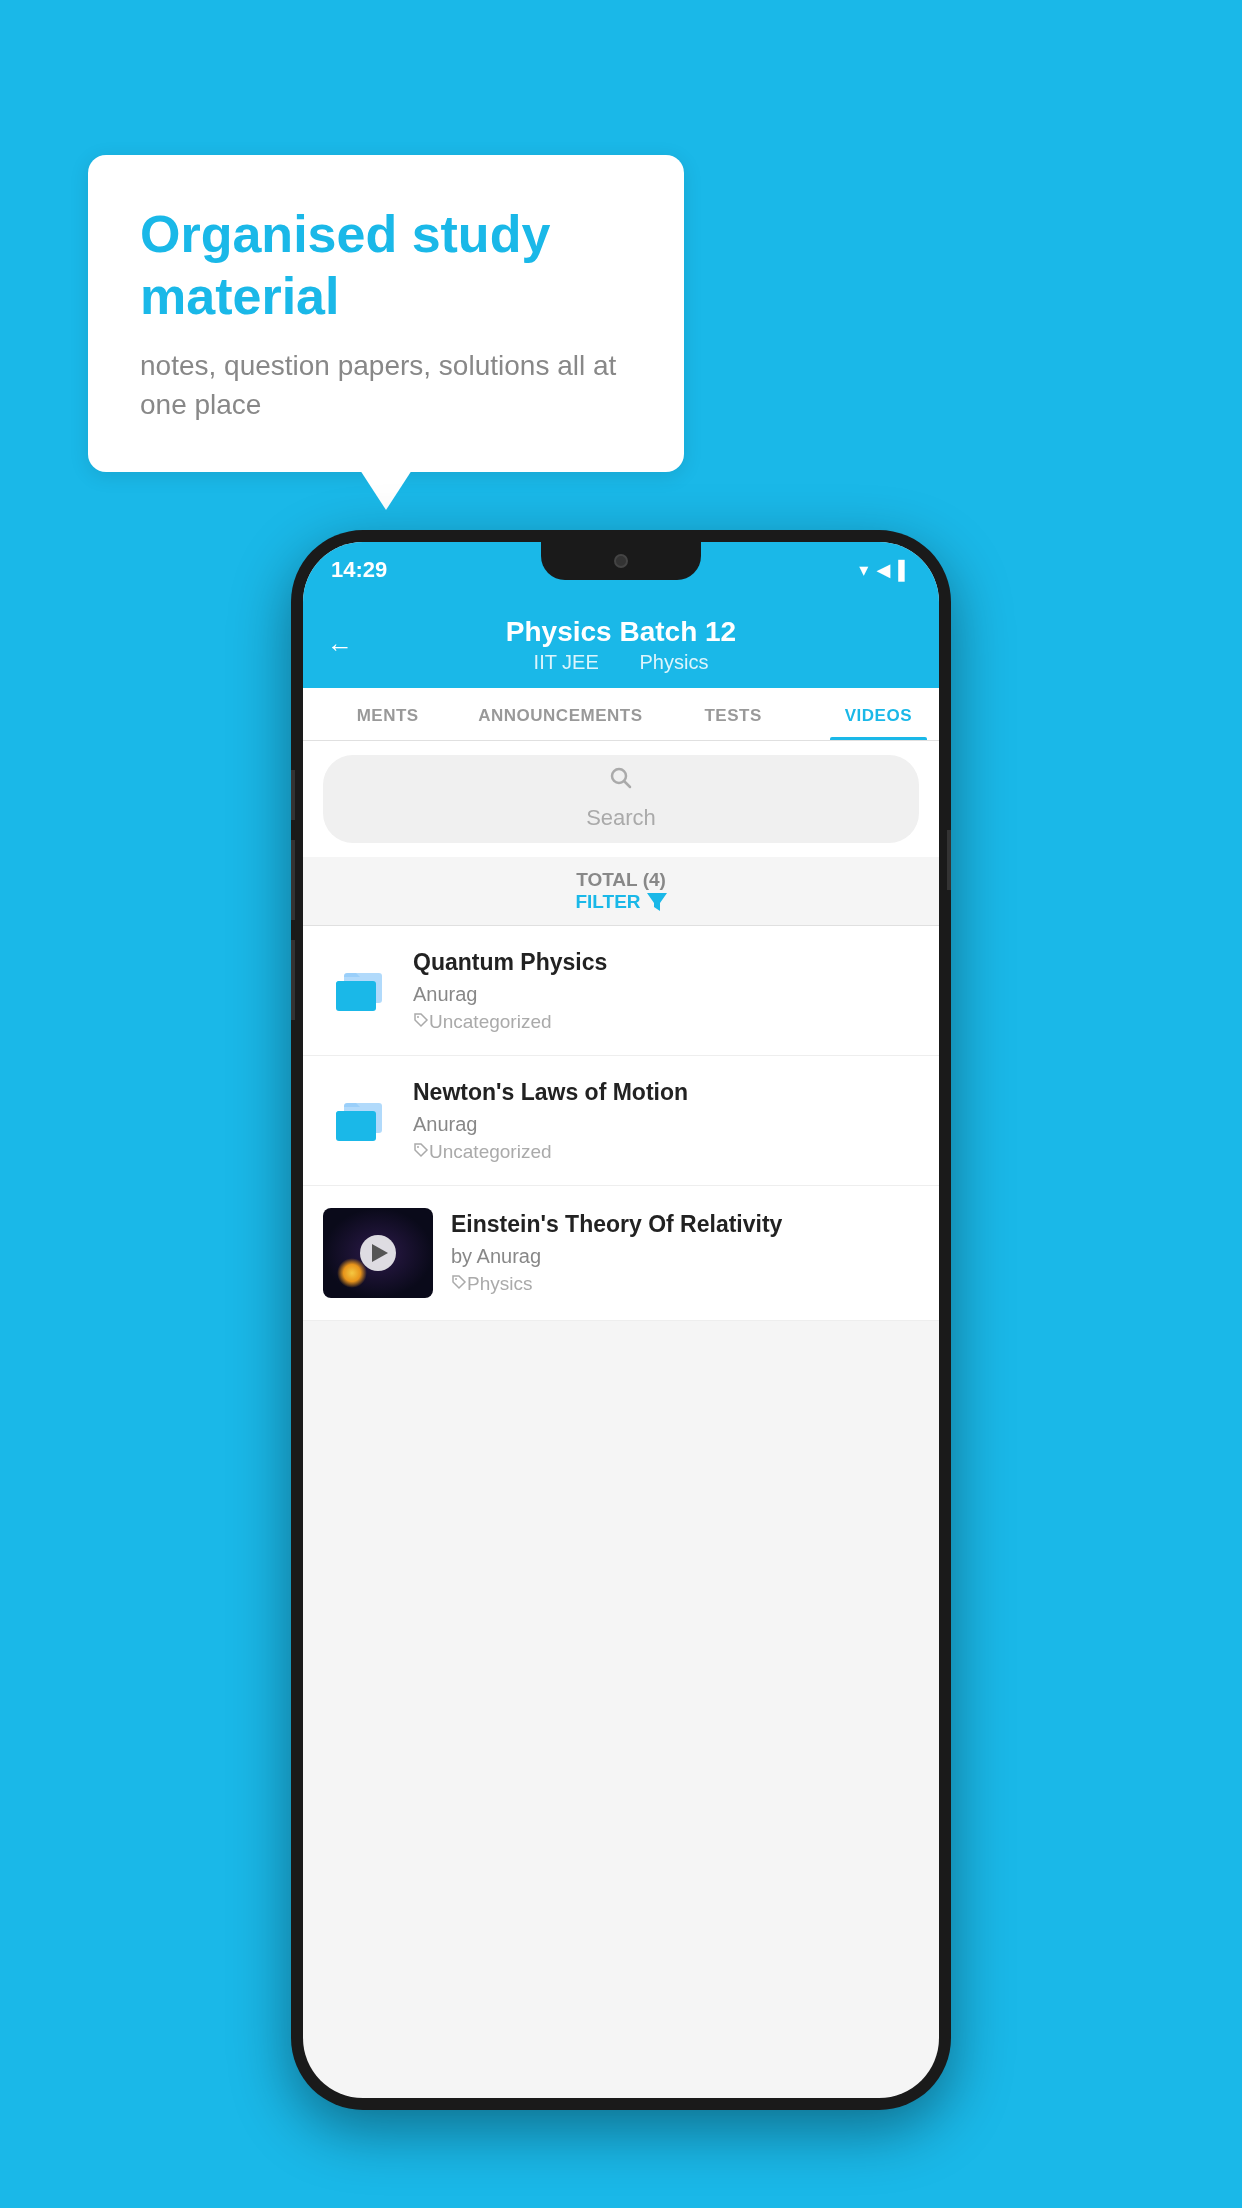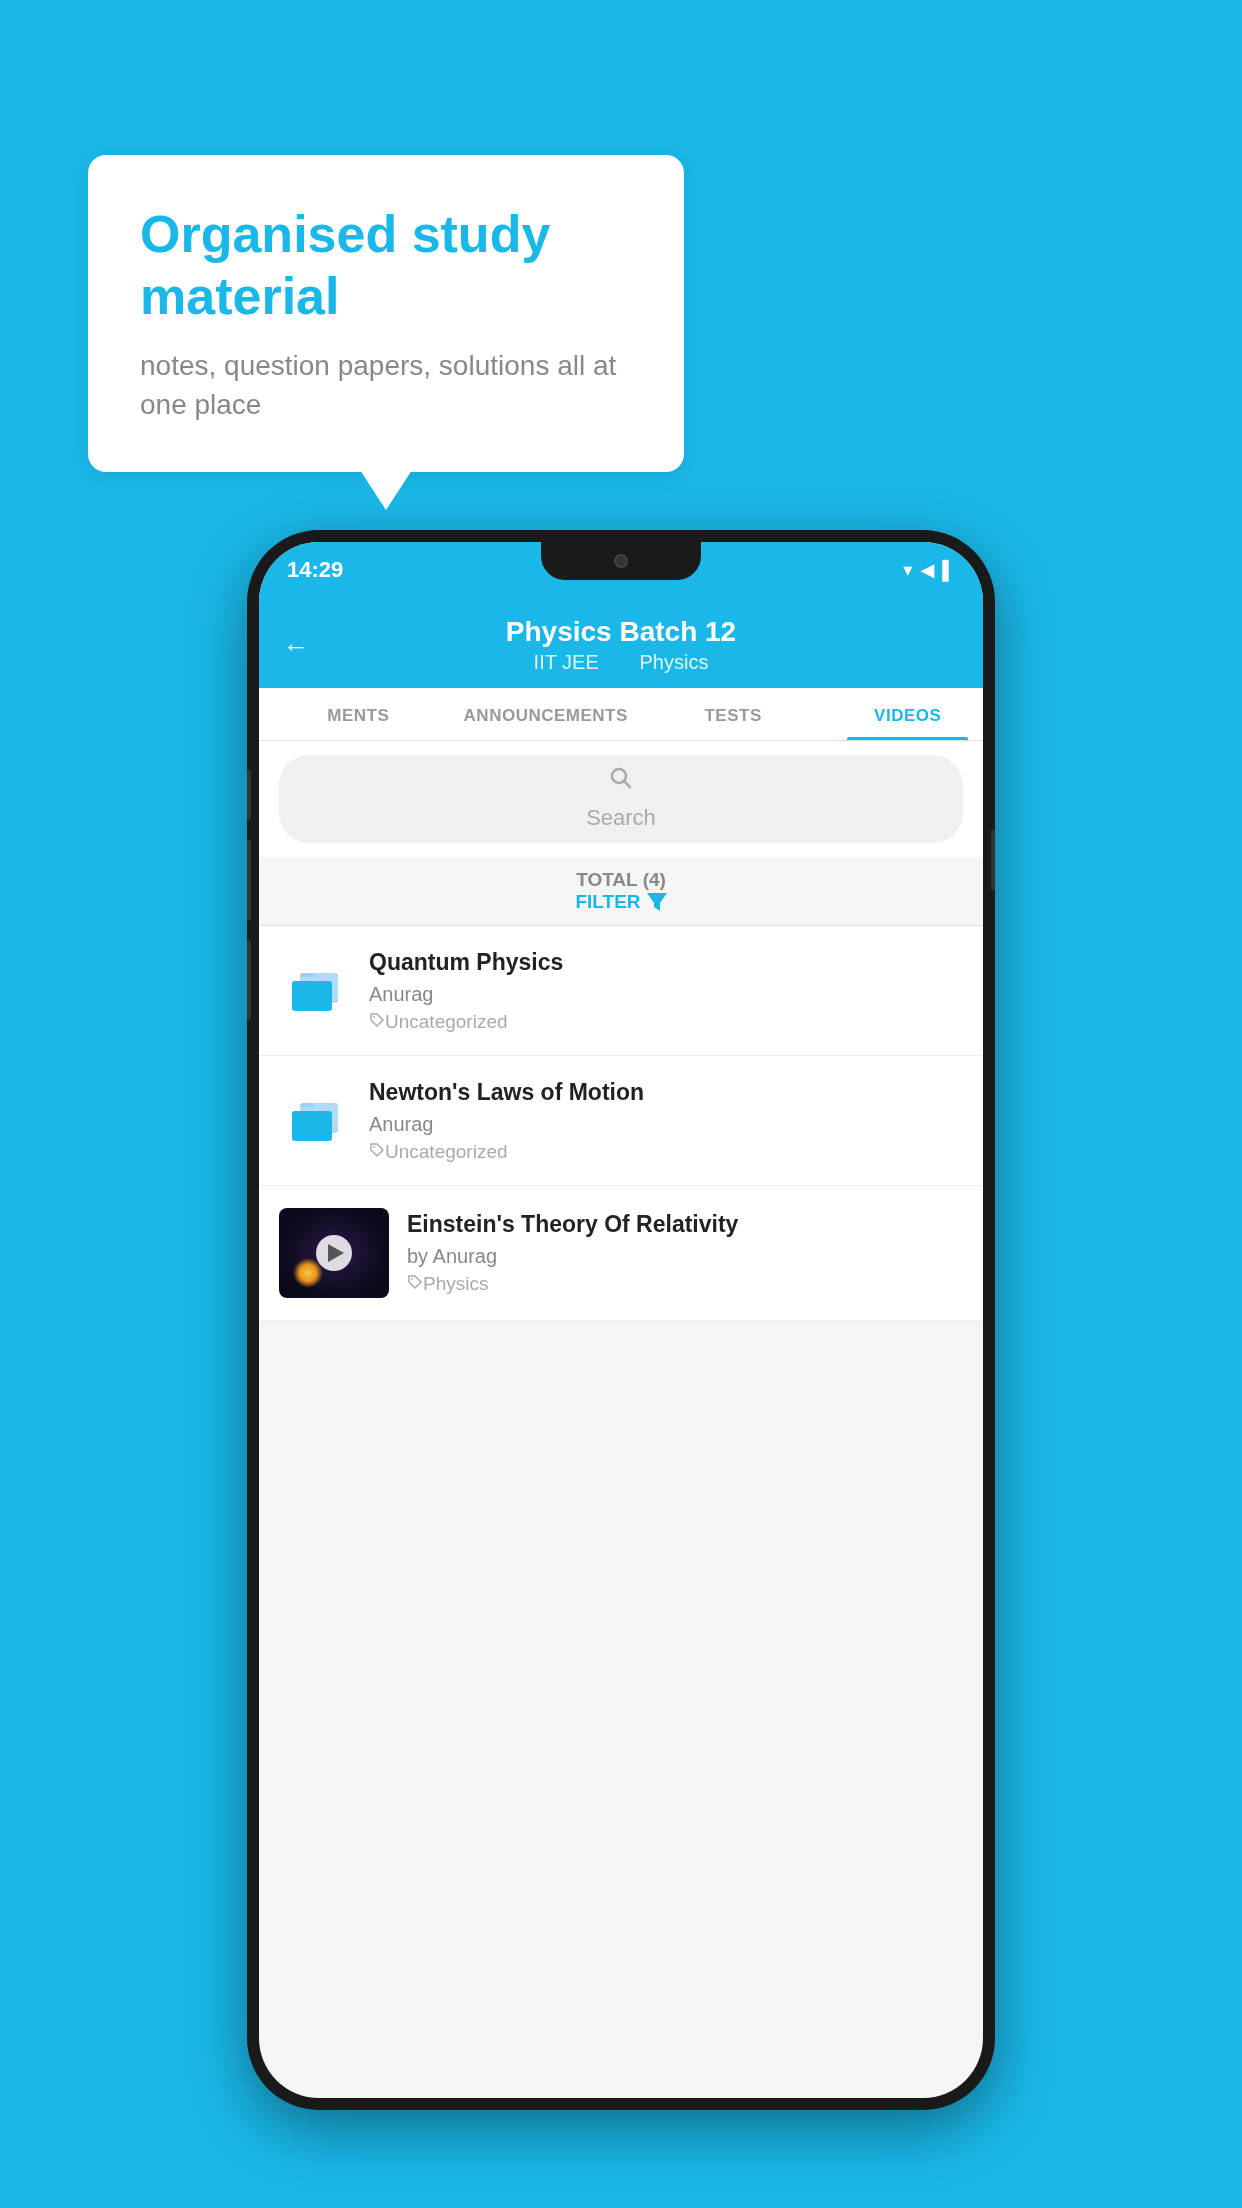--- a/index.html
+++ b/index.html
@@ -56,21 +56,21 @@
       font-size: 28px;
       line-height: 1.4;
     }
 
     
     .phone-frame {
       position: absolute;
       top: 530px;
       left: 50%;
       transform: translateX(-50%);
-      width: 748px;
+      width: 660px;
       height: 1580px;
       background: #1a1a1a;
       border-radius: 72px;
       box-shadow: 0 20px 60px rgba(0,0,0,0.4);
       overflow: hidden;
       padding-left: 44px;
     }
 
     
     .phone-screen {

